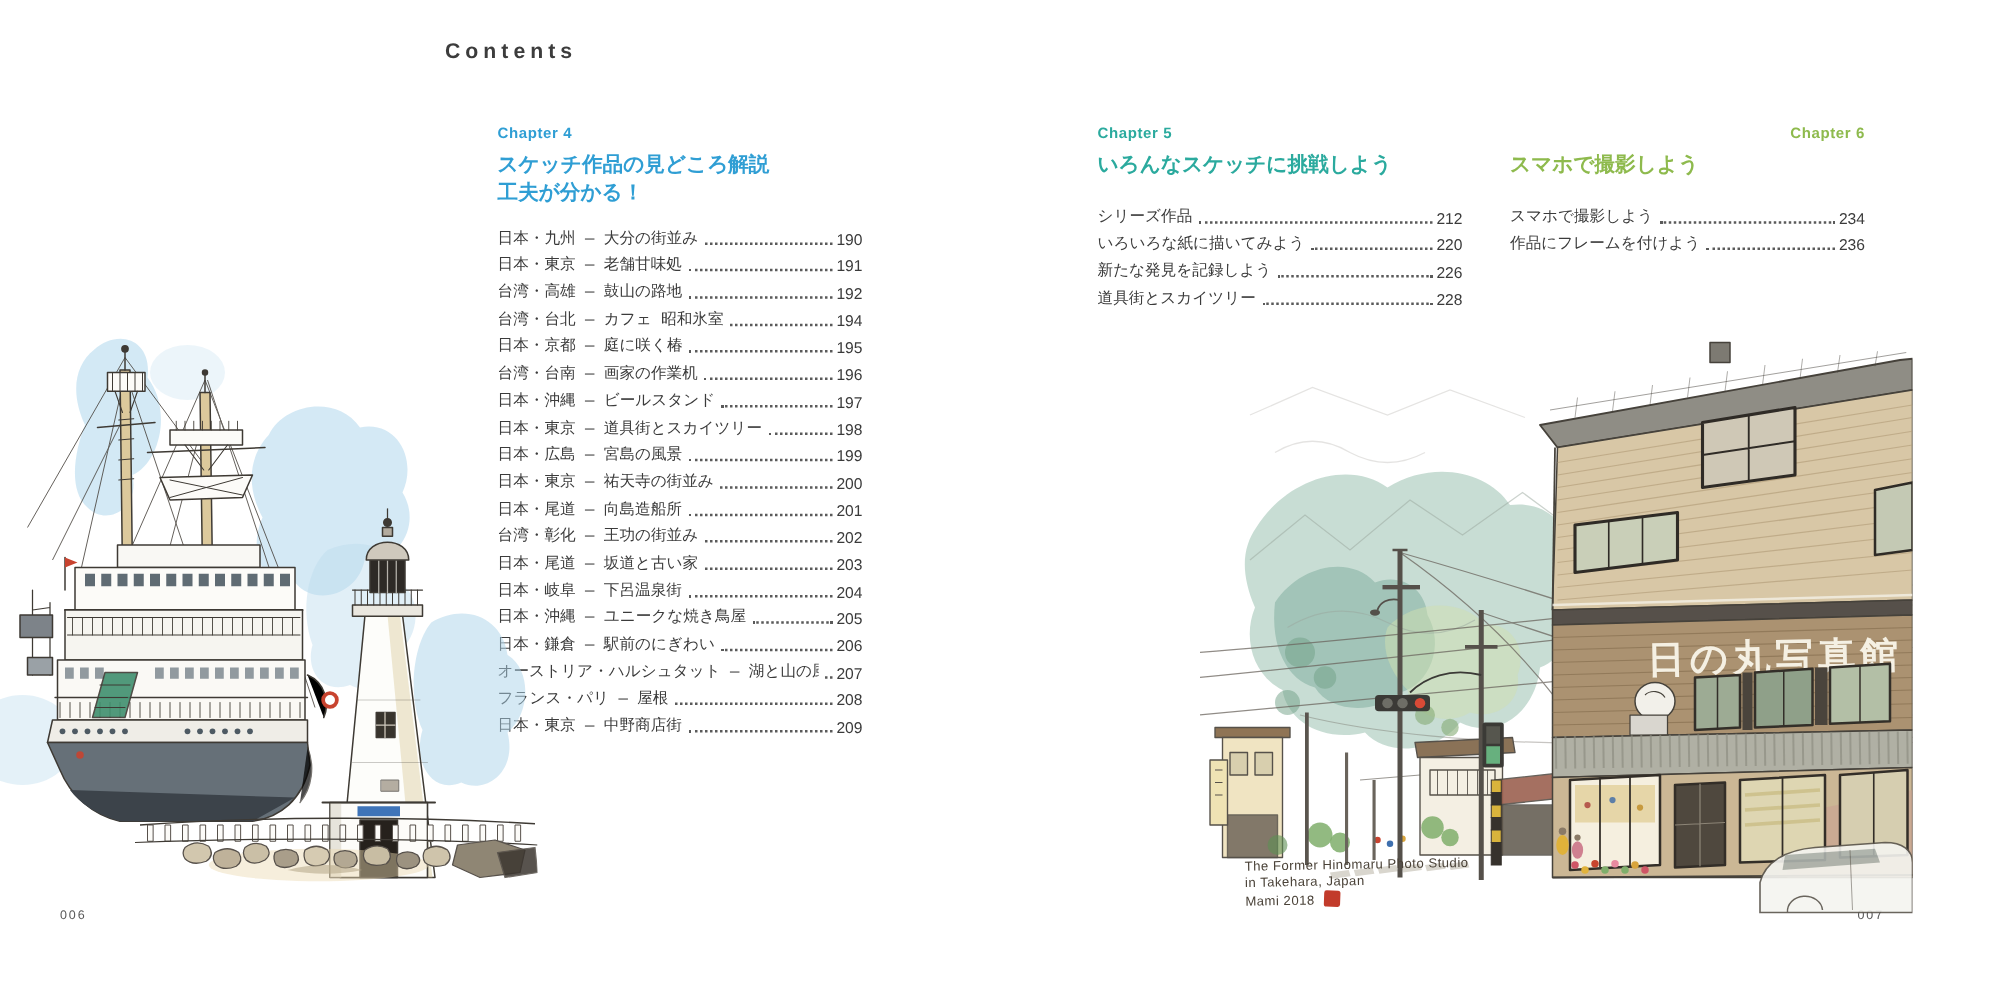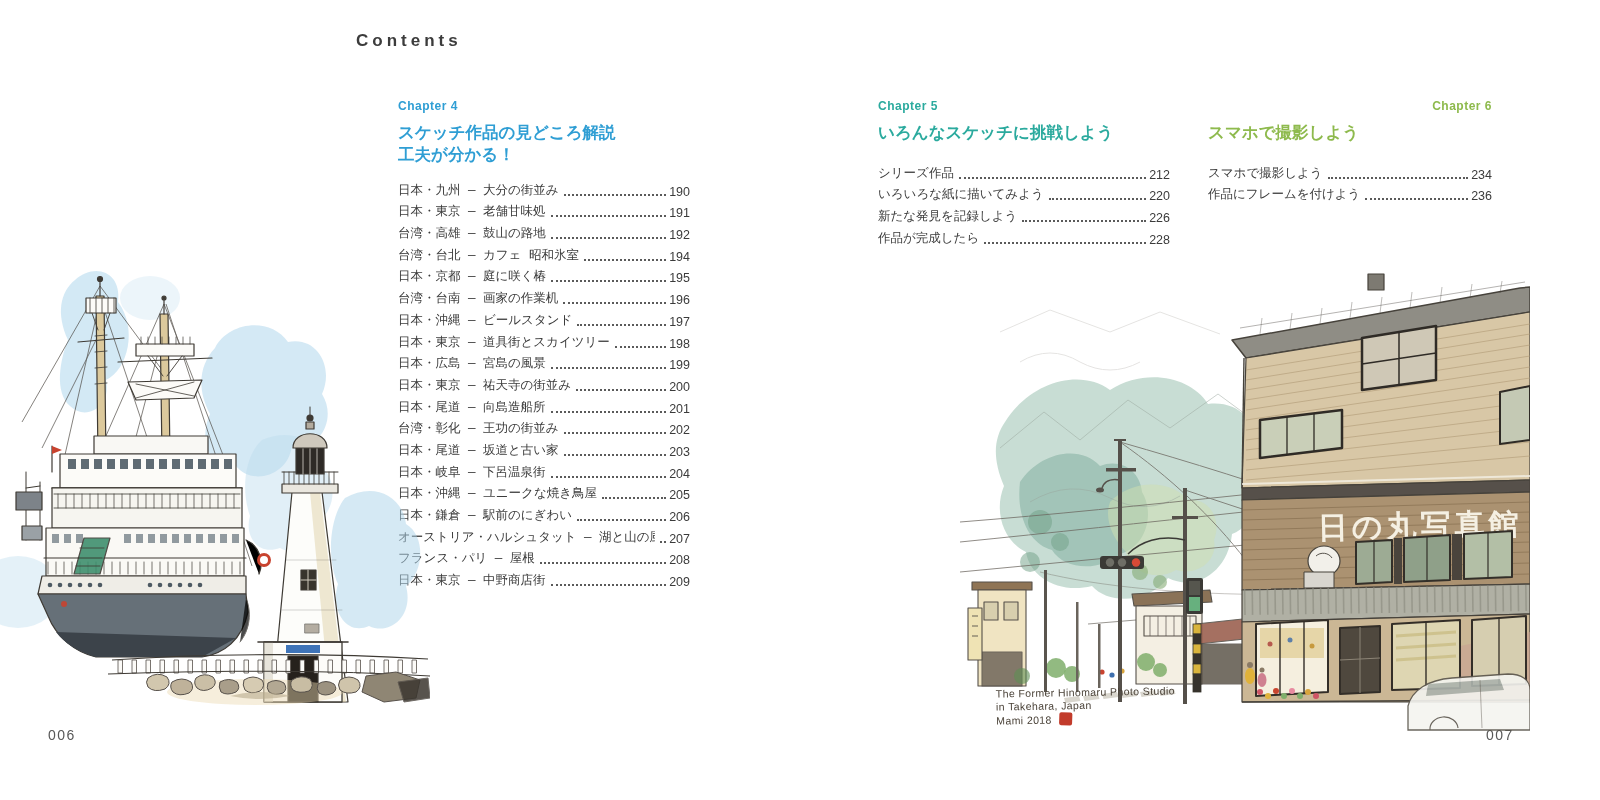--- a/index.html
+++ b/index.html
@@ -14,21 +14,21 @@
   .chapter h2{margin:0;font-size:12px;font-weight:bold;letter-spacing:.5px;}
   .chapter .subtitle{margin-top:8px;font-size:16.5px;font-weight:bold;line-height:22px;}
   .toc{list-style:none;margin:0;padding:0;}
   .toc-ch4{margin-top:14px;}
   .toc-ch56{margin-top:19px;}
   .toc-row{display:flex;align-items:flex-end;height:21.7px;font-size:12.5px;color:#3b3b3b;}
   .toc-title{flex:0 1 auto;white-space:nowrap;overflow:hidden;padding-bottom:2px;font-family:Liberation Mono, monospace;}
   .toc-dots{flex:1 0 6px;border-bottom:2px dotted #5a5a5a;margin:0 3px 5px 5px;}
   .toc-page{flex:0 0 auto;padding-bottom:2px;}
 
-  .folio{font-size:14px;letter-spacing:1.5px;color:#585858;}
+  .folio{font-size:10px;letter-spacing:1.5px;color:#585858;}
 
   .illus{overflow:visible;}
   .caption{position:absolute;left:36px;top:414px;font-size:10.5px;line-height:13px;
       color:#4a4238;letter-spacing:.4px;transform:rotate(-1deg);white-space:nowrap;}
   .caption .seal{display:inline-block;width:13px;height:13px;border-radius:2px;
       vertical-align:-2px;margin-left:7px;transform:rotate(3deg);}
 </style>
 </head>
 <body>
 
@@ -154,21 +154,21 @@
         <span class="toc-title">いろいろな紙に描いてみよう</span>
         <span class="toc-dots"></span>
         <span class="toc-page">220</span>
       </li>
       <li class="toc-row">
         <span class="toc-title">新たな発見を記録しよう</span>
         <span class="toc-dots"></span>
         <span class="toc-page">226</span>
       </li>
       <li class="toc-row">
-        <span class="toc-title">作品が完成したら</span>
+        <span class="toc-title">道具街とスカイツリー</span>
         <span class="toc-dots"></span>
         <span class="toc-page">228</span>
       </li>
     </ul>
 </section>
 
 <section class="abs chapter" style="left:1208px;top:99px;width:284px;">
   <h2 style="color: rgb(142, 186, 77); text-align: right;">Chapter 6</h2>
   <div class="subtitle" style="color: rgb(142, 186, 77);">
     <div>スマホで撮影しよう</div>

